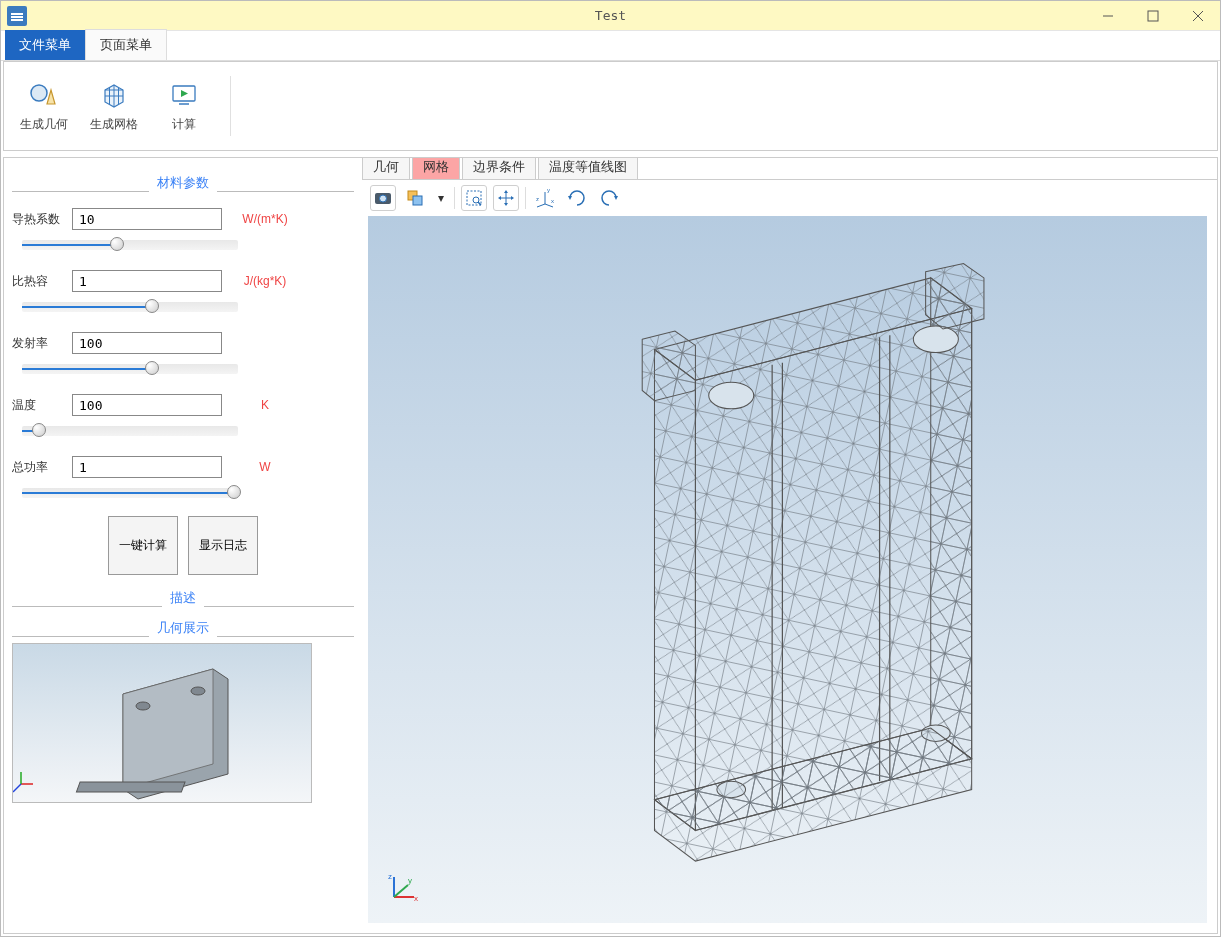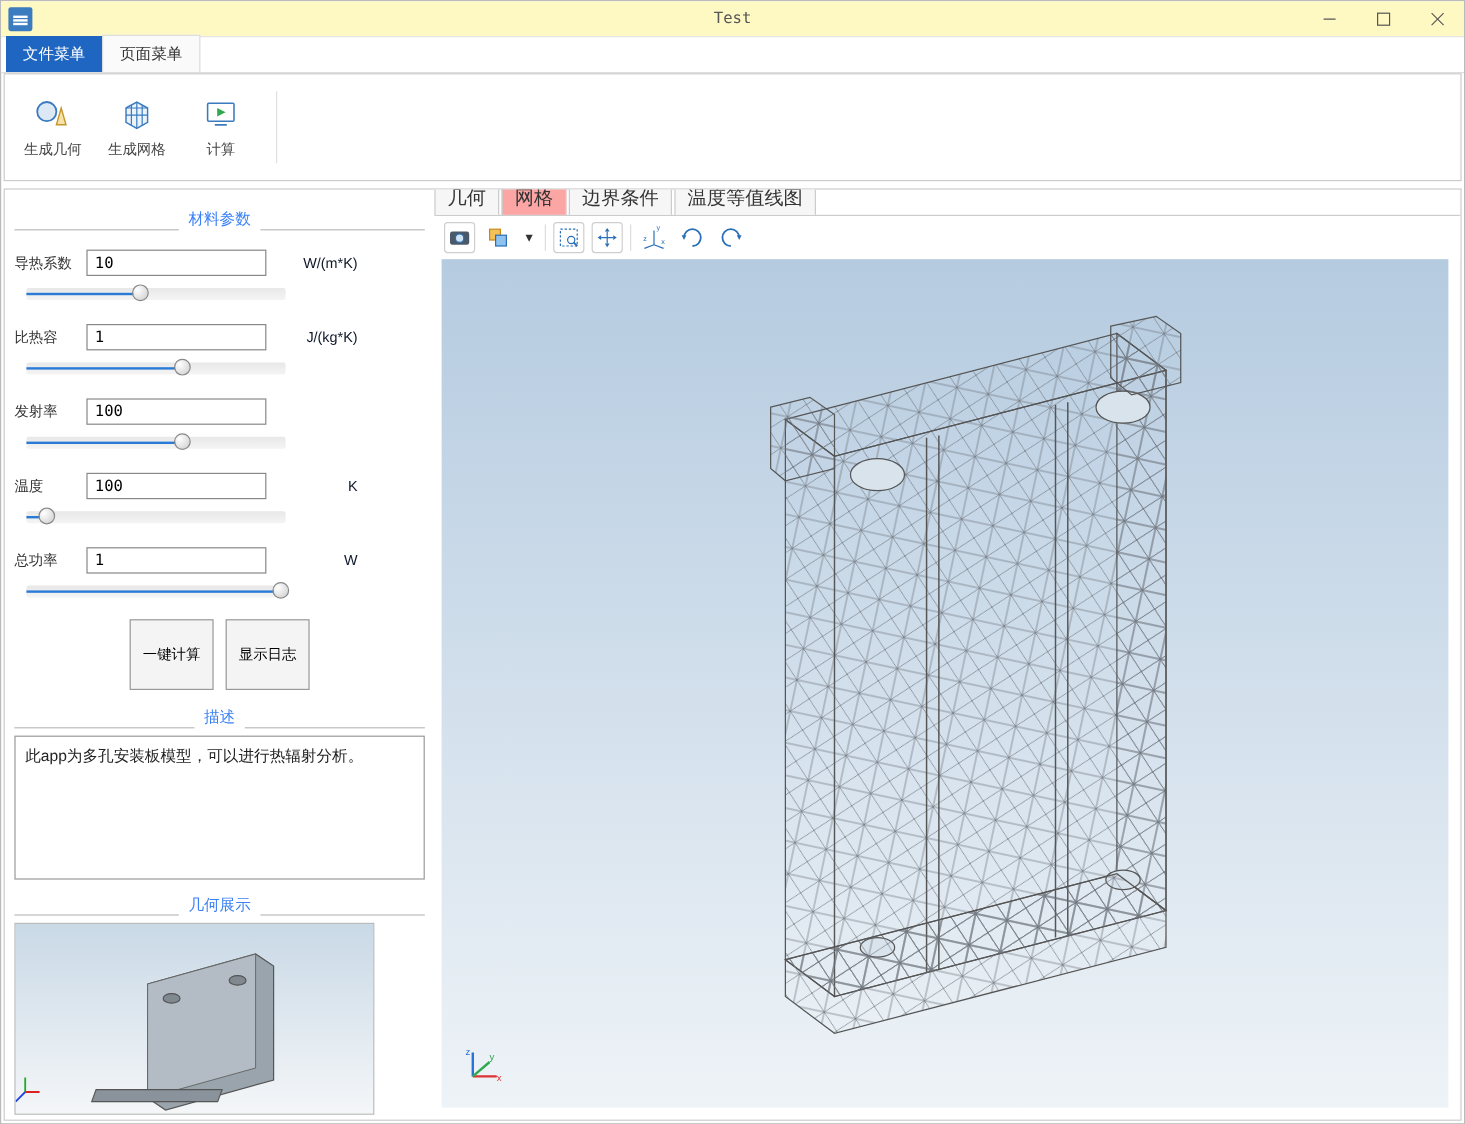--- a/index.html
+++ b/index.html
@@ -148,21 +148,21 @@
   }
   .param-row label { font-size: 12px; color:#333; }
   .param-row input[type=text] {
     height: 22px;
     border: 1px solid #888;
     font-family: "SimSun", monospace;
     font-size: 13px;
     padding: 0 6px;
     background:#fff;
   }
-  .param-row .unit { color:#0f172a; font-size: 12px; text-align:right; padding-left:6px;}
+  .param-row .unit { color:#ef4444; font-size: 12px; text-align:center; padding-left:6px;}
   .slider-wrap {
     grid-column: 1 / span 3;
     margin: 6px 0 4px 0;
     height: 10px;
     background: linear-gradient(to bottom, #e8e8e8, #f4f4f4);
     border-radius: 2px;
     position: relative;
     margin-left: 10px;
     margin-right: 60px;
   }
@@ -214,21 +214,21 @@
     border-left: none;
   }
   .vtabs {
     display:flex;
     border-bottom: 1px solid #ccc;
     height: 22px;
     align-items:flex-end;
   }
   .vtabs .vtab {
     padding: 3px 10px;
-    font-size:16px;
+    font-size:13px;
     border:1px solid #ccc;
     border-bottom:none;
     background:#f6f6f6;
     margin-right:2px;
     cursor:pointer;
     position:relative;
   }
   .vtabs .vtab.active {
     background:#fca5a5;
   }
@@ -395,21 +395,20 @@
     </div>
 
     <div class="btn-row">
       <button>一键计算</button>
       <button>显示日志</button>
     </div>
 
     <div class="section-title">
         <span>描述</span>
       </div>
-    <div class="desc-box">此app为多孔安装板模型，可以进行热辐射分析。</div>
 
     <div class="section-title" style="margin-top:12px">
         <span>几何展示</span>
       </div>
     <div class="preview">
       <svg width="300" height="160" viewBox="0 0 300 160">
         <g transform="translate(100,20)">
           <polygon points="10,30 100,5 115,15 115,110 25,135 10,125" fill="#9aa4ac" stroke="#555" stroke-width="1"></polygon>
           <polygon points="10,30 100,5 100,100 10,125" fill="#b3bcc4" stroke="#666" stroke-width="0.8"></polygon>
           <ellipse cx="30" cy="42" rx="7" ry="4" fill="#808890" stroke="#555"></ellipse>

